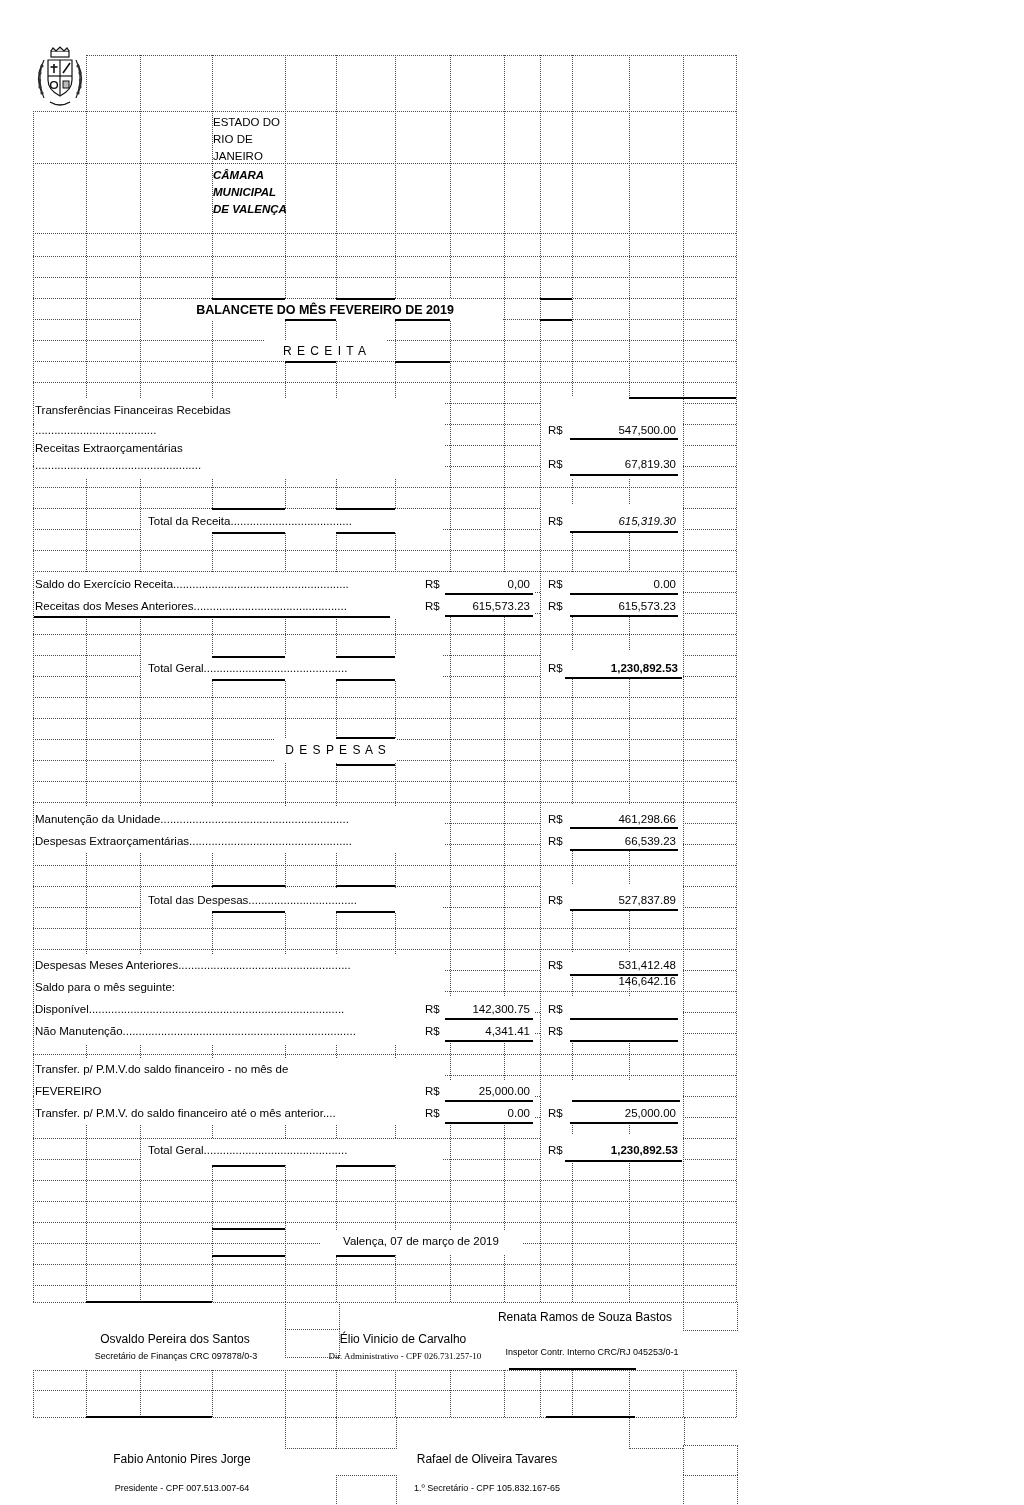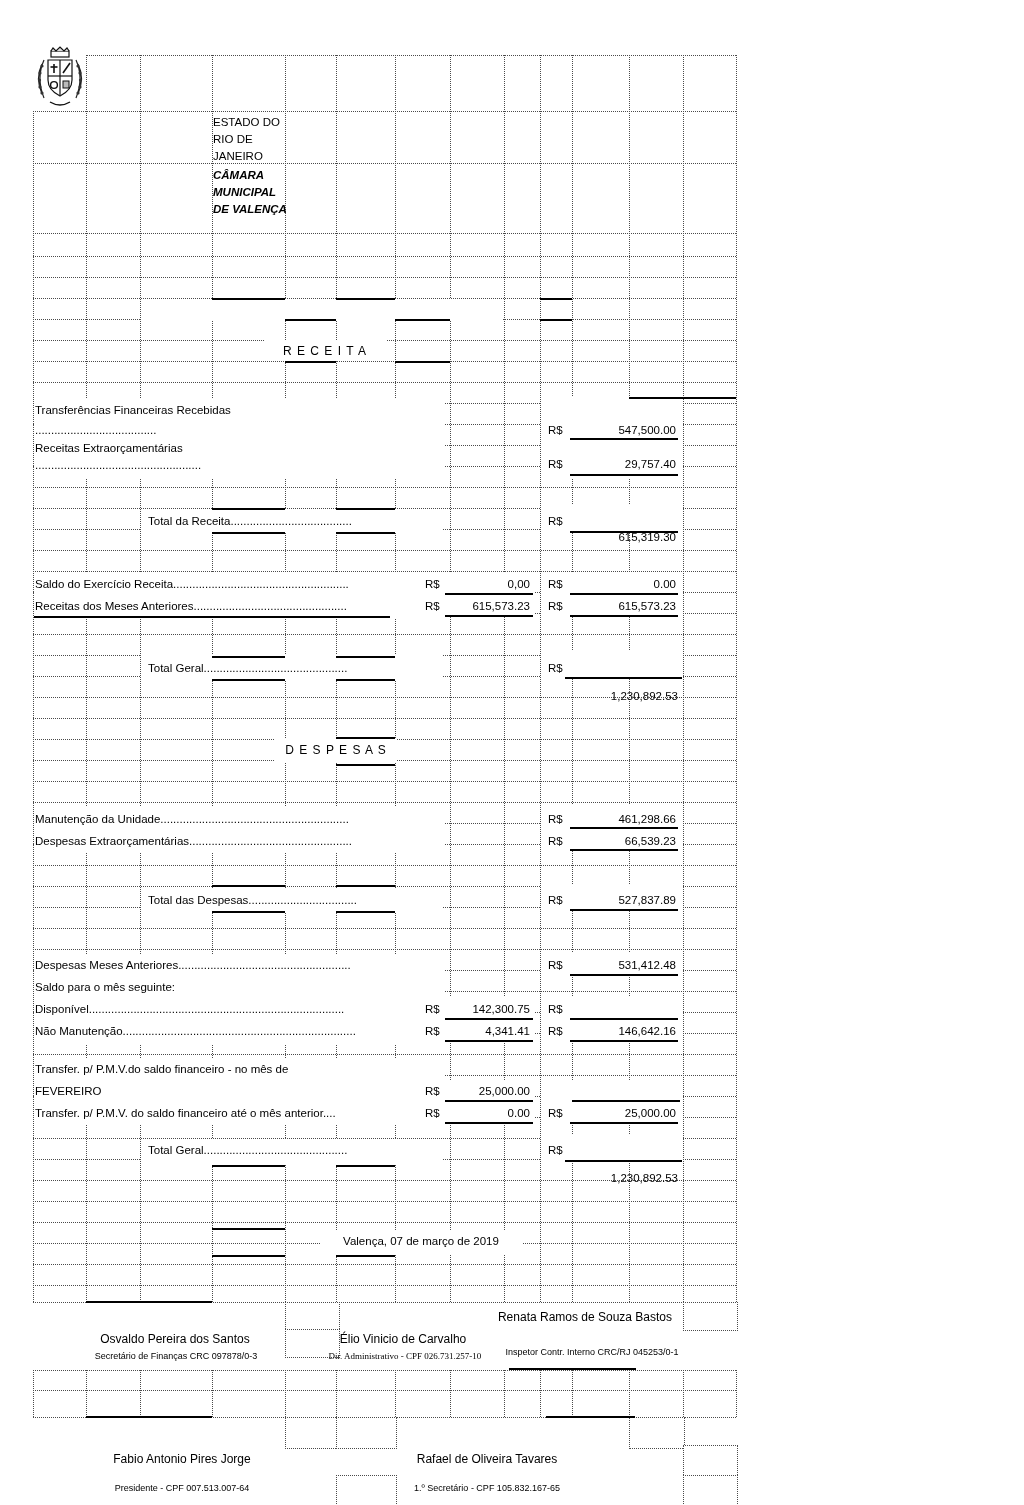--- a/index.html
+++ b/index.html
@@ -7,21 +7,21 @@
         font-family:"Liberation Sans",sans-serif;color:#000;}
   .abs{position:absolute;}
   .hline{position:absolute;height:0;border-top:1px dotted #4a4a4a;z-index:1;}
   .vline{position:absolute;width:0;border-left:1px dotted #4a4a4a;z-index:1;}
   .patch{position:absolute;background:#fff;z-index:2;}
   .seg{position:absolute;height:1.5px;background:#000;z-index:3;}
   .box{position:absolute;border:1px dotted #4a4a4a;background:#fff;z-index:2;}
   .t{position:absolute;font-size:11.5px;line-height:19px;white-space:pre;z-index:4;}
   .wrap{white-space:normal;line-height:17px;}
   .ctr{text-align:center;white-space:normal;}
-  .b{font-weight:normal;margin-top:28px;}
+  .b{font-weight:bold;}
   .bi{font-weight:bold;font-style:italic;}
   .title{font-size:12.5px;font-weight:bold;}
   .sect{font-size:12px;letter-spacing:1px;}
   .val{text-align:right;width:108px;}
   .mval{text-align:right;width:100px;}
   .name{font-size:12px;}
   .small{font-size:9px;line-height:11px;}
   svg{display:block;}
 </style>
 </head>
@@ -61,36 +61,37 @@
       </g>
       <circle cx="20" cy="39" r="3.4" fill="none" stroke="#111" stroke-width="1.4"></circle>
       <rect x="29" y="35" width="6" height="7" fill="#bbb" stroke="#111" stroke-width="1"></rect>
       <path d="M16,56 q10,6 20,0" fill="none" stroke="#111" stroke-width="1.4"></path>
     </svg>
   </div>
 
   <div class="t wrap" style="left:213px;top:114px;width:74px;">ESTADO DO RIO DE JANEIRO</div>
   <div class="t wrap bi" style="left:213px;top:167px;width:74px;">CÂMARA MUNICIPAL DE VALENÇA</div>
 
+  <div class="t ctr title" style="left:141px;top:301px;width:368px;">BALANCETE DO MÊS FEVEREIRO DE 2019</div>
 
   <div class="t ctr sect" style="left:265px;top:342px;width:120px;">R E C E I T A</div>
 
   <div class="t" style="left:35px;top:401px;">Transferências Financeiras Recebidas</div>
   <div class="t" style="left:35px;top:421px;">......................................</div>
   <div class="t" style="left:548px;top:421px;">R$</div>
   <div class="t val" style="left:568px;top:421px;">547,500.00</div>
 
   <div class="t" style="left:35px;top:439px;">Receitas Extraorçamentárias</div>
   <div class="t" style="left:35px;top:456px;">....................................................</div>
   <div class="t" style="left:548px;top:455px;">R$</div>
-  <div class="t val" style="left:568px;top:455px;">29,757.40</div>
+  <div class="t val" style="left:568px;top:455px;">67,819.30</div>
 
   <div class="t" style="left:148px;top:512px;">Total da Receita......................................</div>
   <div class="t" style="left:548px;top:512px;">R$</div>
-  <div class="t val" style="left:568px;top:528px;">615,319.30</div>
+  <div class="t val" style="left:568px;top:512px;font-style:italic;">615,319.30</div>
 
   <div class="t" style="left:35px;top:575px;">Saldo do Exercício Receita.......................................................</div>
   <div class="t" style="left:425px;top:575px;">R$</div>
   <div class="t mval" style="left:430px;top:575px;">0,00</div>
   <div class="t" style="left:548px;top:575px;">R$</div>
   <div class="t val" style="left:568px;top:575px;">0.00</div>
 
   <div class="t" style="left:35px;top:597px;">Receitas dos Meses Anteriores................................................</div>
   <div class="t" style="left:425px;top:597px;">R$</div>
   <div class="t mval" style="left:430px;top:597px;">615,573.23</div>
@@ -123,21 +124,21 @@
 
   <div class="t" style="left:35px;top:1000px;">Disponível................................................................................</div>
   <div class="t" style="left:425px;top:1000px;">R$</div>
   <div class="t mval" style="left:430px;top:1000px;">142,300.75</div>
   <div class="t" style="left:548px;top:1000px;">R$</div>
 
   <div class="t" style="left:35px;top:1022px;">Não Manutenção.........................................................................</div>
   <div class="t" style="left:425px;top:1022px;">R$</div>
   <div class="t mval" style="left:430px;top:1022px;">4,341.41</div>
   <div class="t" style="left:548px;top:1022px;">R$</div>
-  <div class="t val" style="left:568px;top:1022px;">146,642.16</div>
+  <div class="t val" style="left:568px;top:972px;">146,642.16</div>
 
   <div class="t" style="left:35px;top:1060px;">Transfer. p/ P.M.V.do saldo financeiro - no mês de</div>
   <div class="t" style="left:35px;top:1082px;">FEVEREIRO</div>
   <div class="t" style="left:425px;top:1082px;">R$</div>
   <div class="t mval" style="left:430px;top:1082px;">25,000.00</div>
 
   <div class="t" style="left:35px;top:1104px;">Transfer. p/ P.M.V. do saldo financeiro até o mês anterior....</div>
   <div class="t" style="left:425px;top:1104px;">R$</div>
   <div class="t mval" style="left:430px;top:1104px;">0.00</div>
   <div class="t" style="left:548px;top:1104px;">R$</div>

